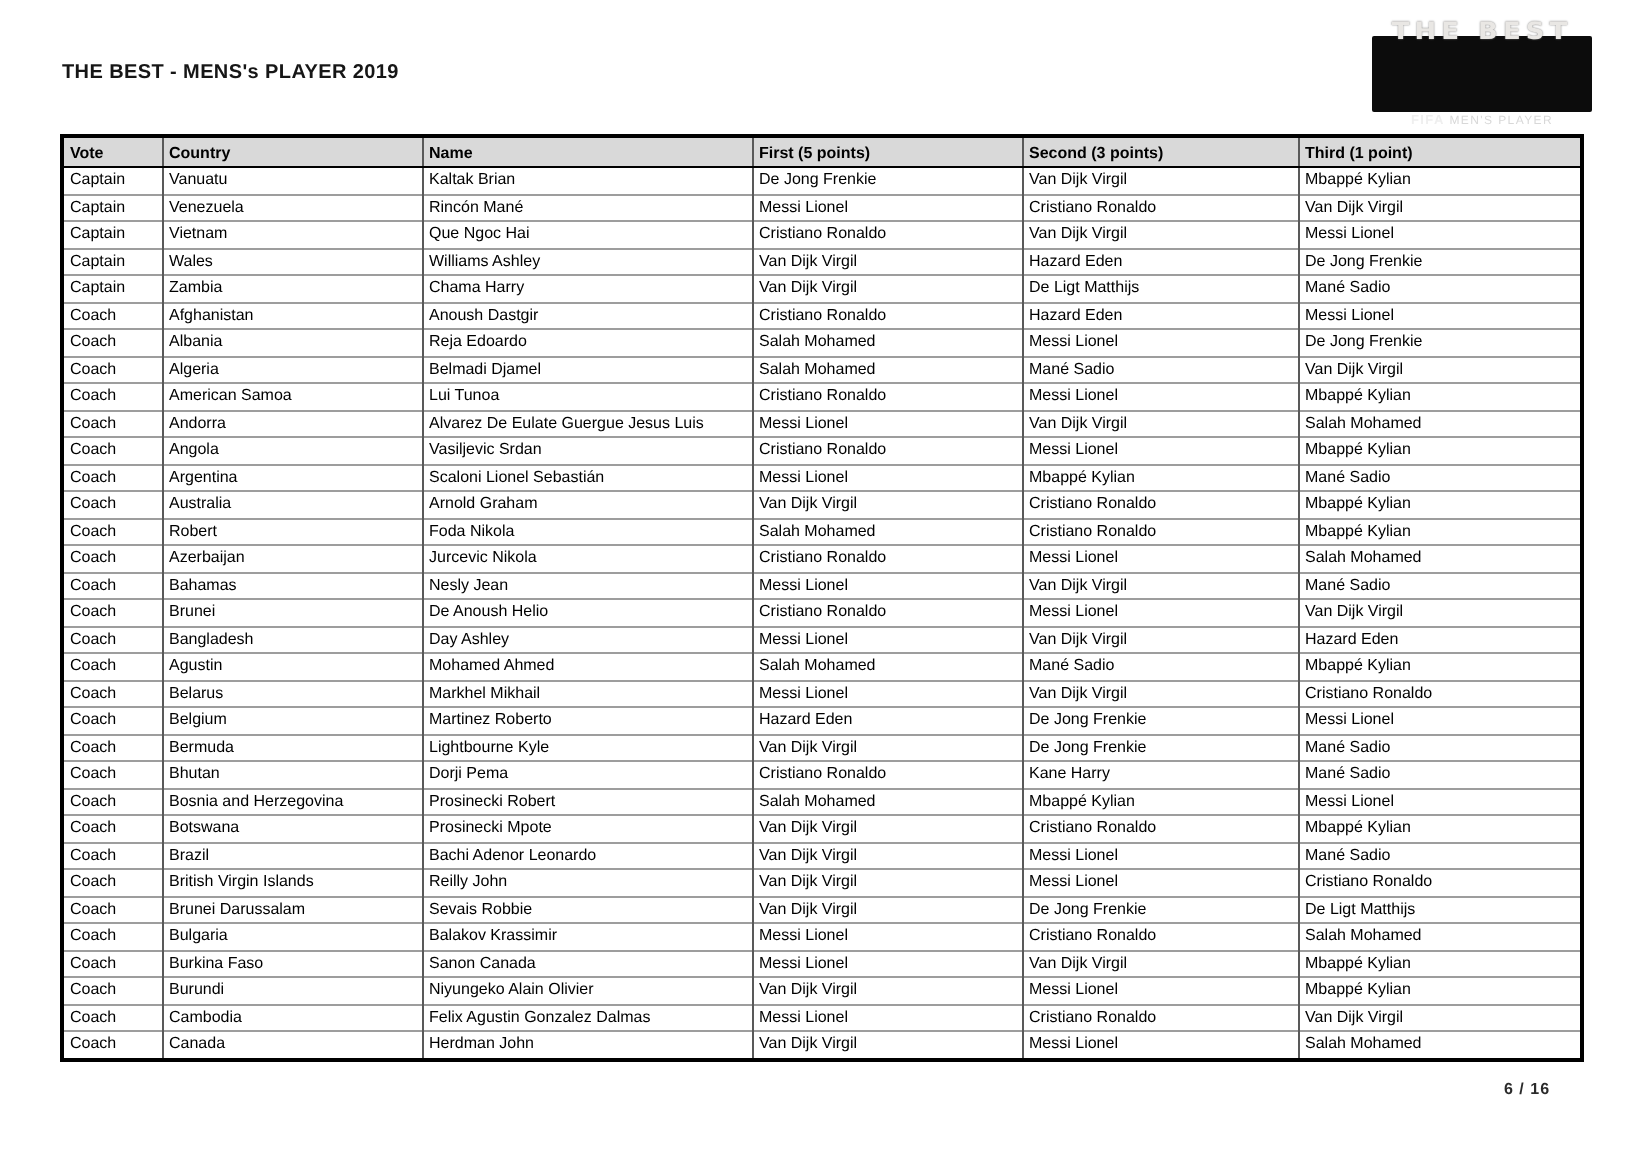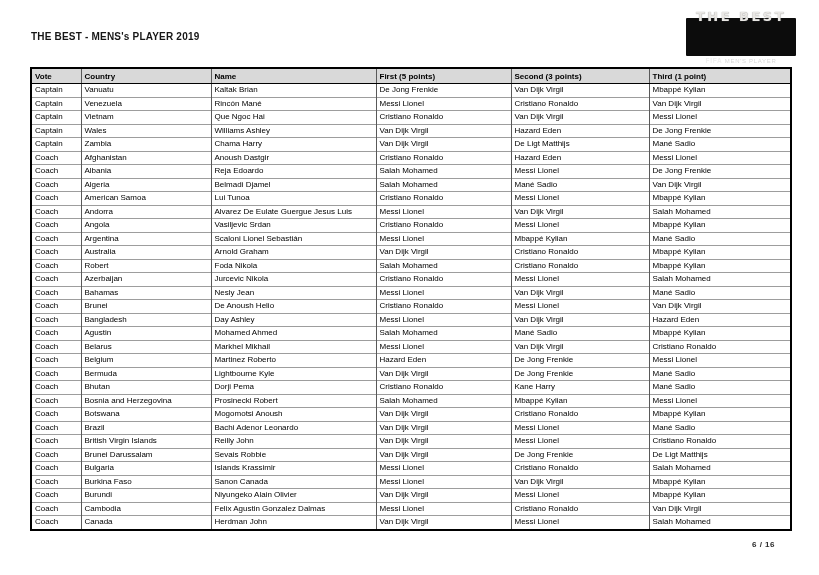--- a/index.html
+++ b/index.html
@@ -285,21 +285,21 @@
         <td>Coach</td>
         <td>Bosnia and Herzegovina</td>
         <td>Prosinecki Robert</td>
         <td>Salah Mohamed</td>
         <td>Mbappé Kylian</td>
         <td>Messi Lionel</td>
       </tr>
       <tr>
         <td>Coach</td>
         <td>Botswana</td>
-        <td>Mogomotsi Anoush</td>
+        <td>Prosinecki Mpote</td>
         <td>Van Dijk Virgil</td>
         <td>Cristiano Ronaldo</td>
         <td>Mbappé Kylian</td>
       </tr>
       <tr>
         <td>Coach</td>
         <td>Brazil</td>
         <td>Bachi Adenor Leonardo</td>
         <td>Van Dijk Virgil</td>
         <td>Messi Lionel</td>
@@ -317,21 +317,21 @@
         <td>Coach</td>
         <td>Brunei Darussalam</td>
         <td>Sevais Robbie</td>
         <td>Van Dijk Virgil</td>
         <td>De Jong Frenkie</td>
         <td>De Ligt Matthijs</td>
       </tr>
       <tr>
         <td>Coach</td>
         <td>Bulgaria</td>
-        <td>Islands Krassimir</td>
+        <td>Balakov Krassimir</td>
         <td>Messi Lionel</td>
         <td>Cristiano Ronaldo</td>
         <td>Salah Mohamed</td>
       </tr>
       <tr>
         <td>Coach</td>
         <td>Burkina Faso</td>
         <td>Sanon Canada</td>
         <td>Messi Lionel</td>
         <td>Van Dijk Virgil</td>

